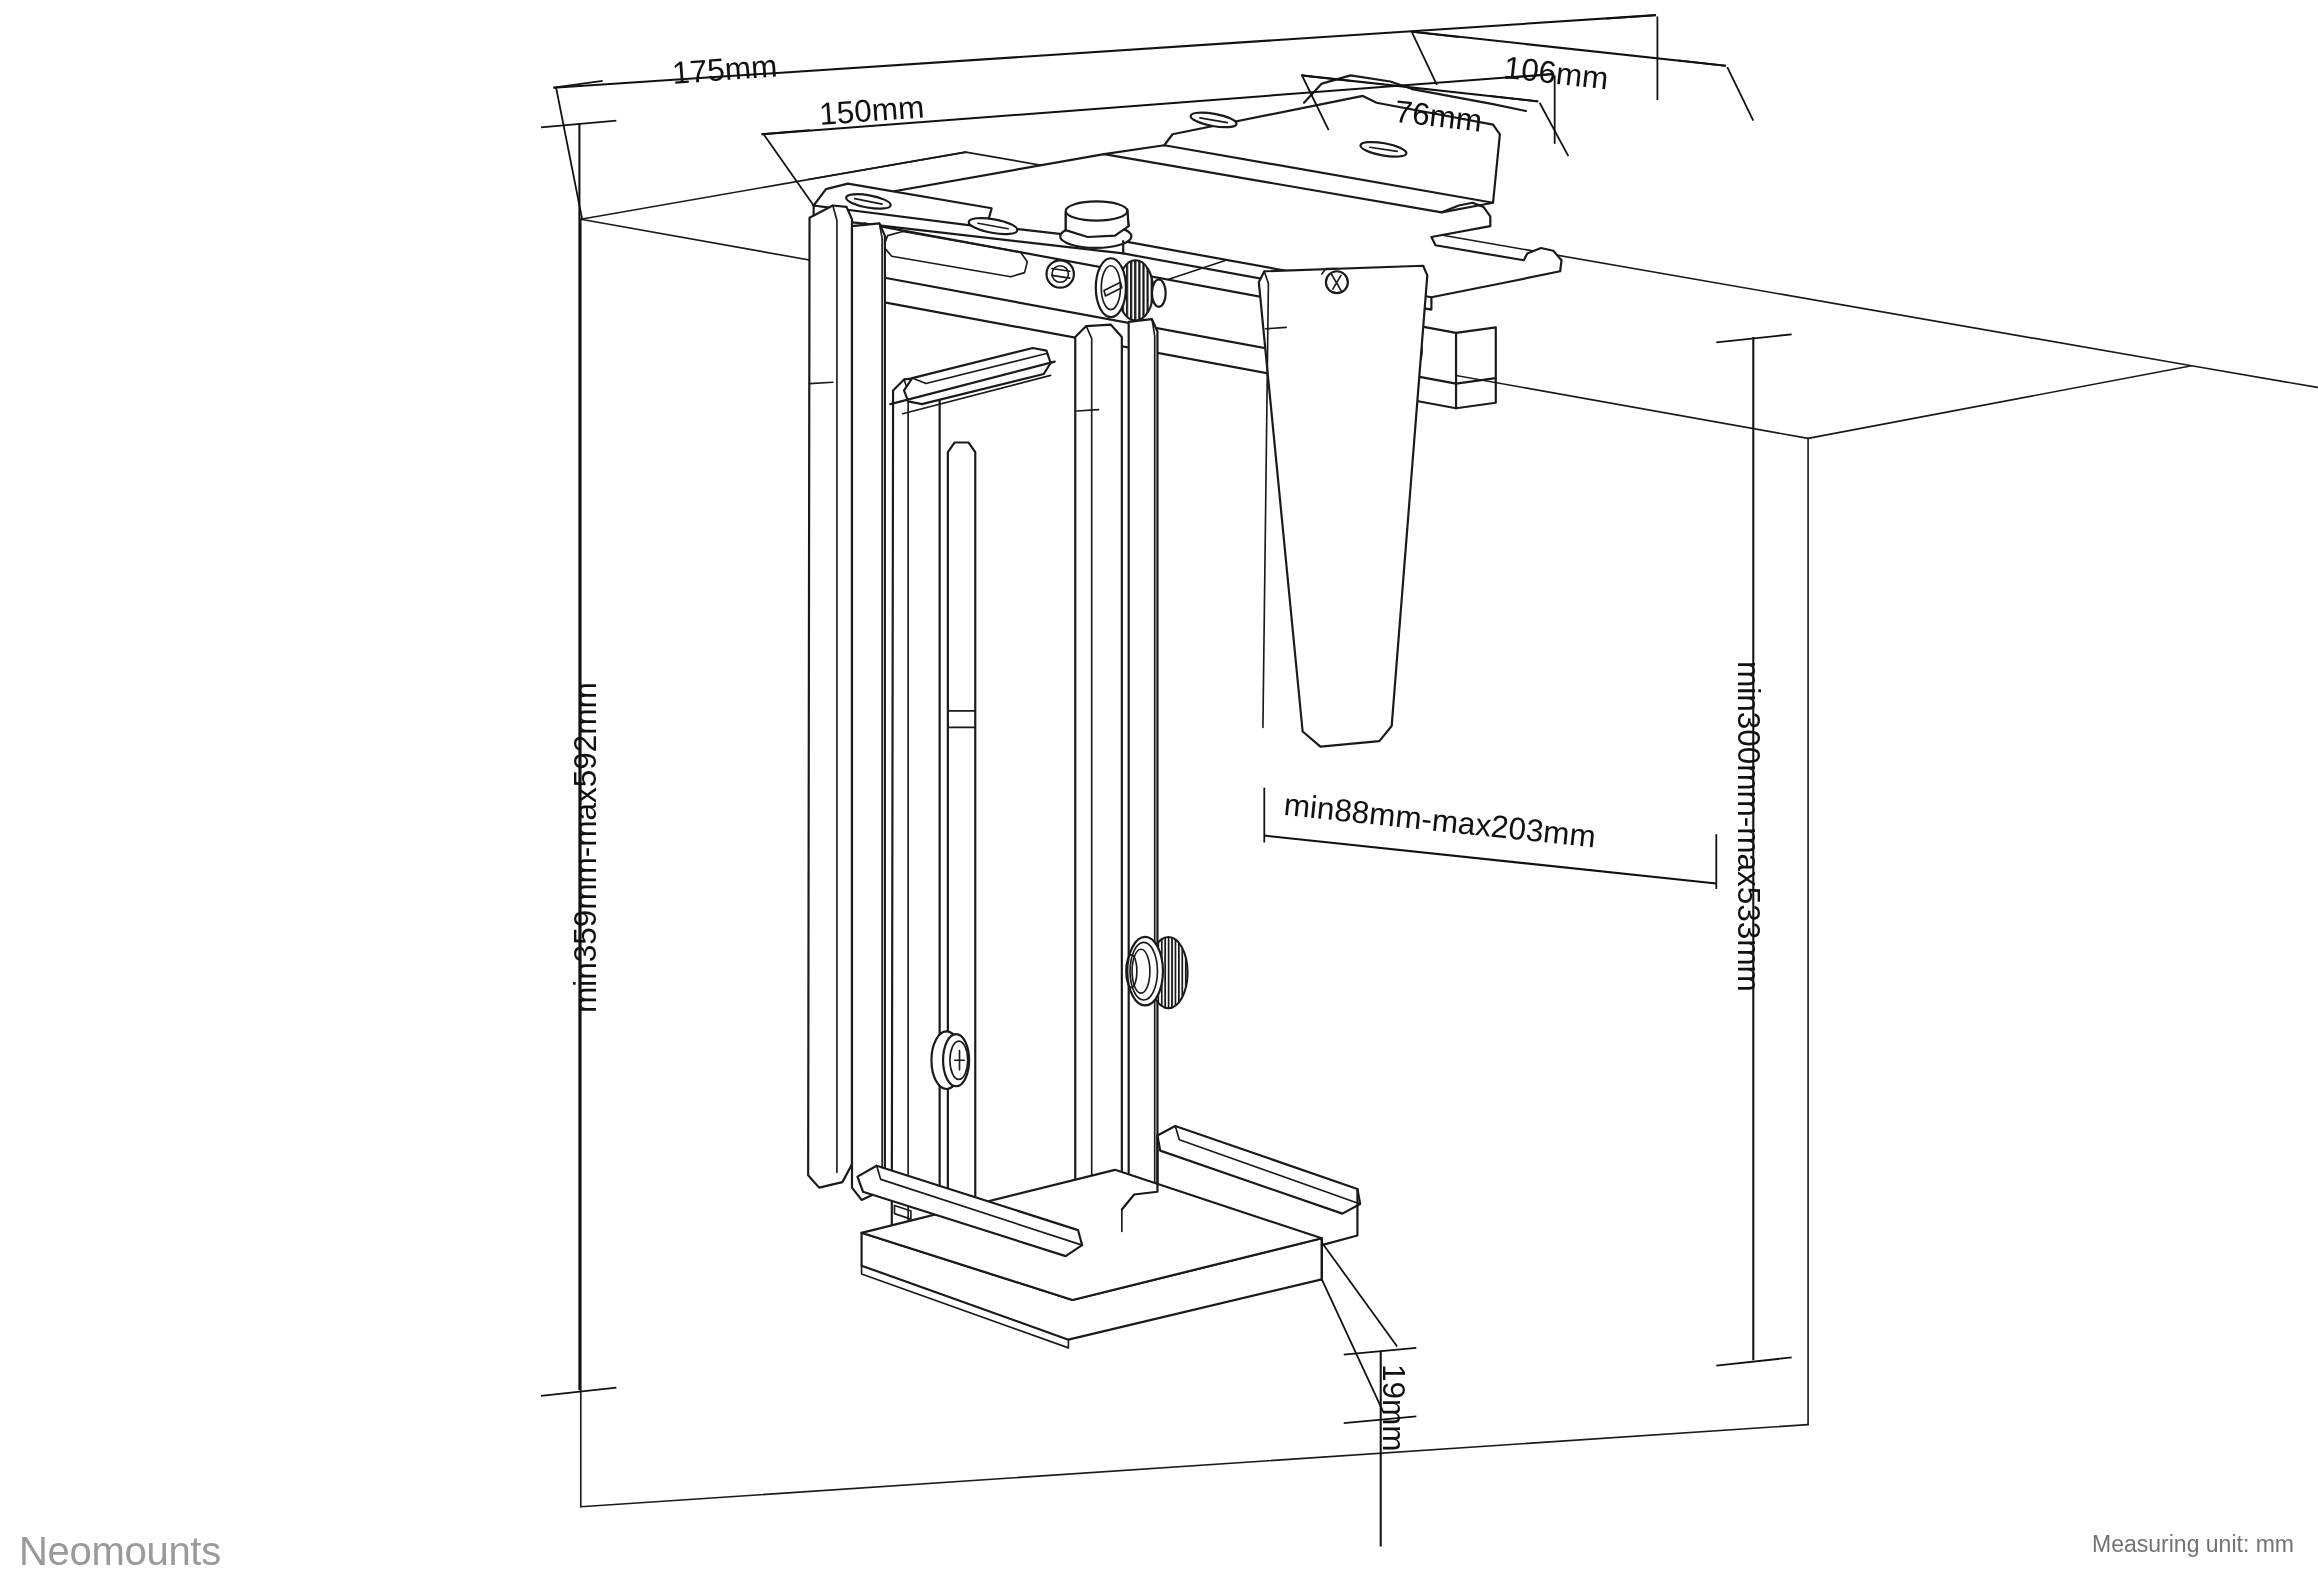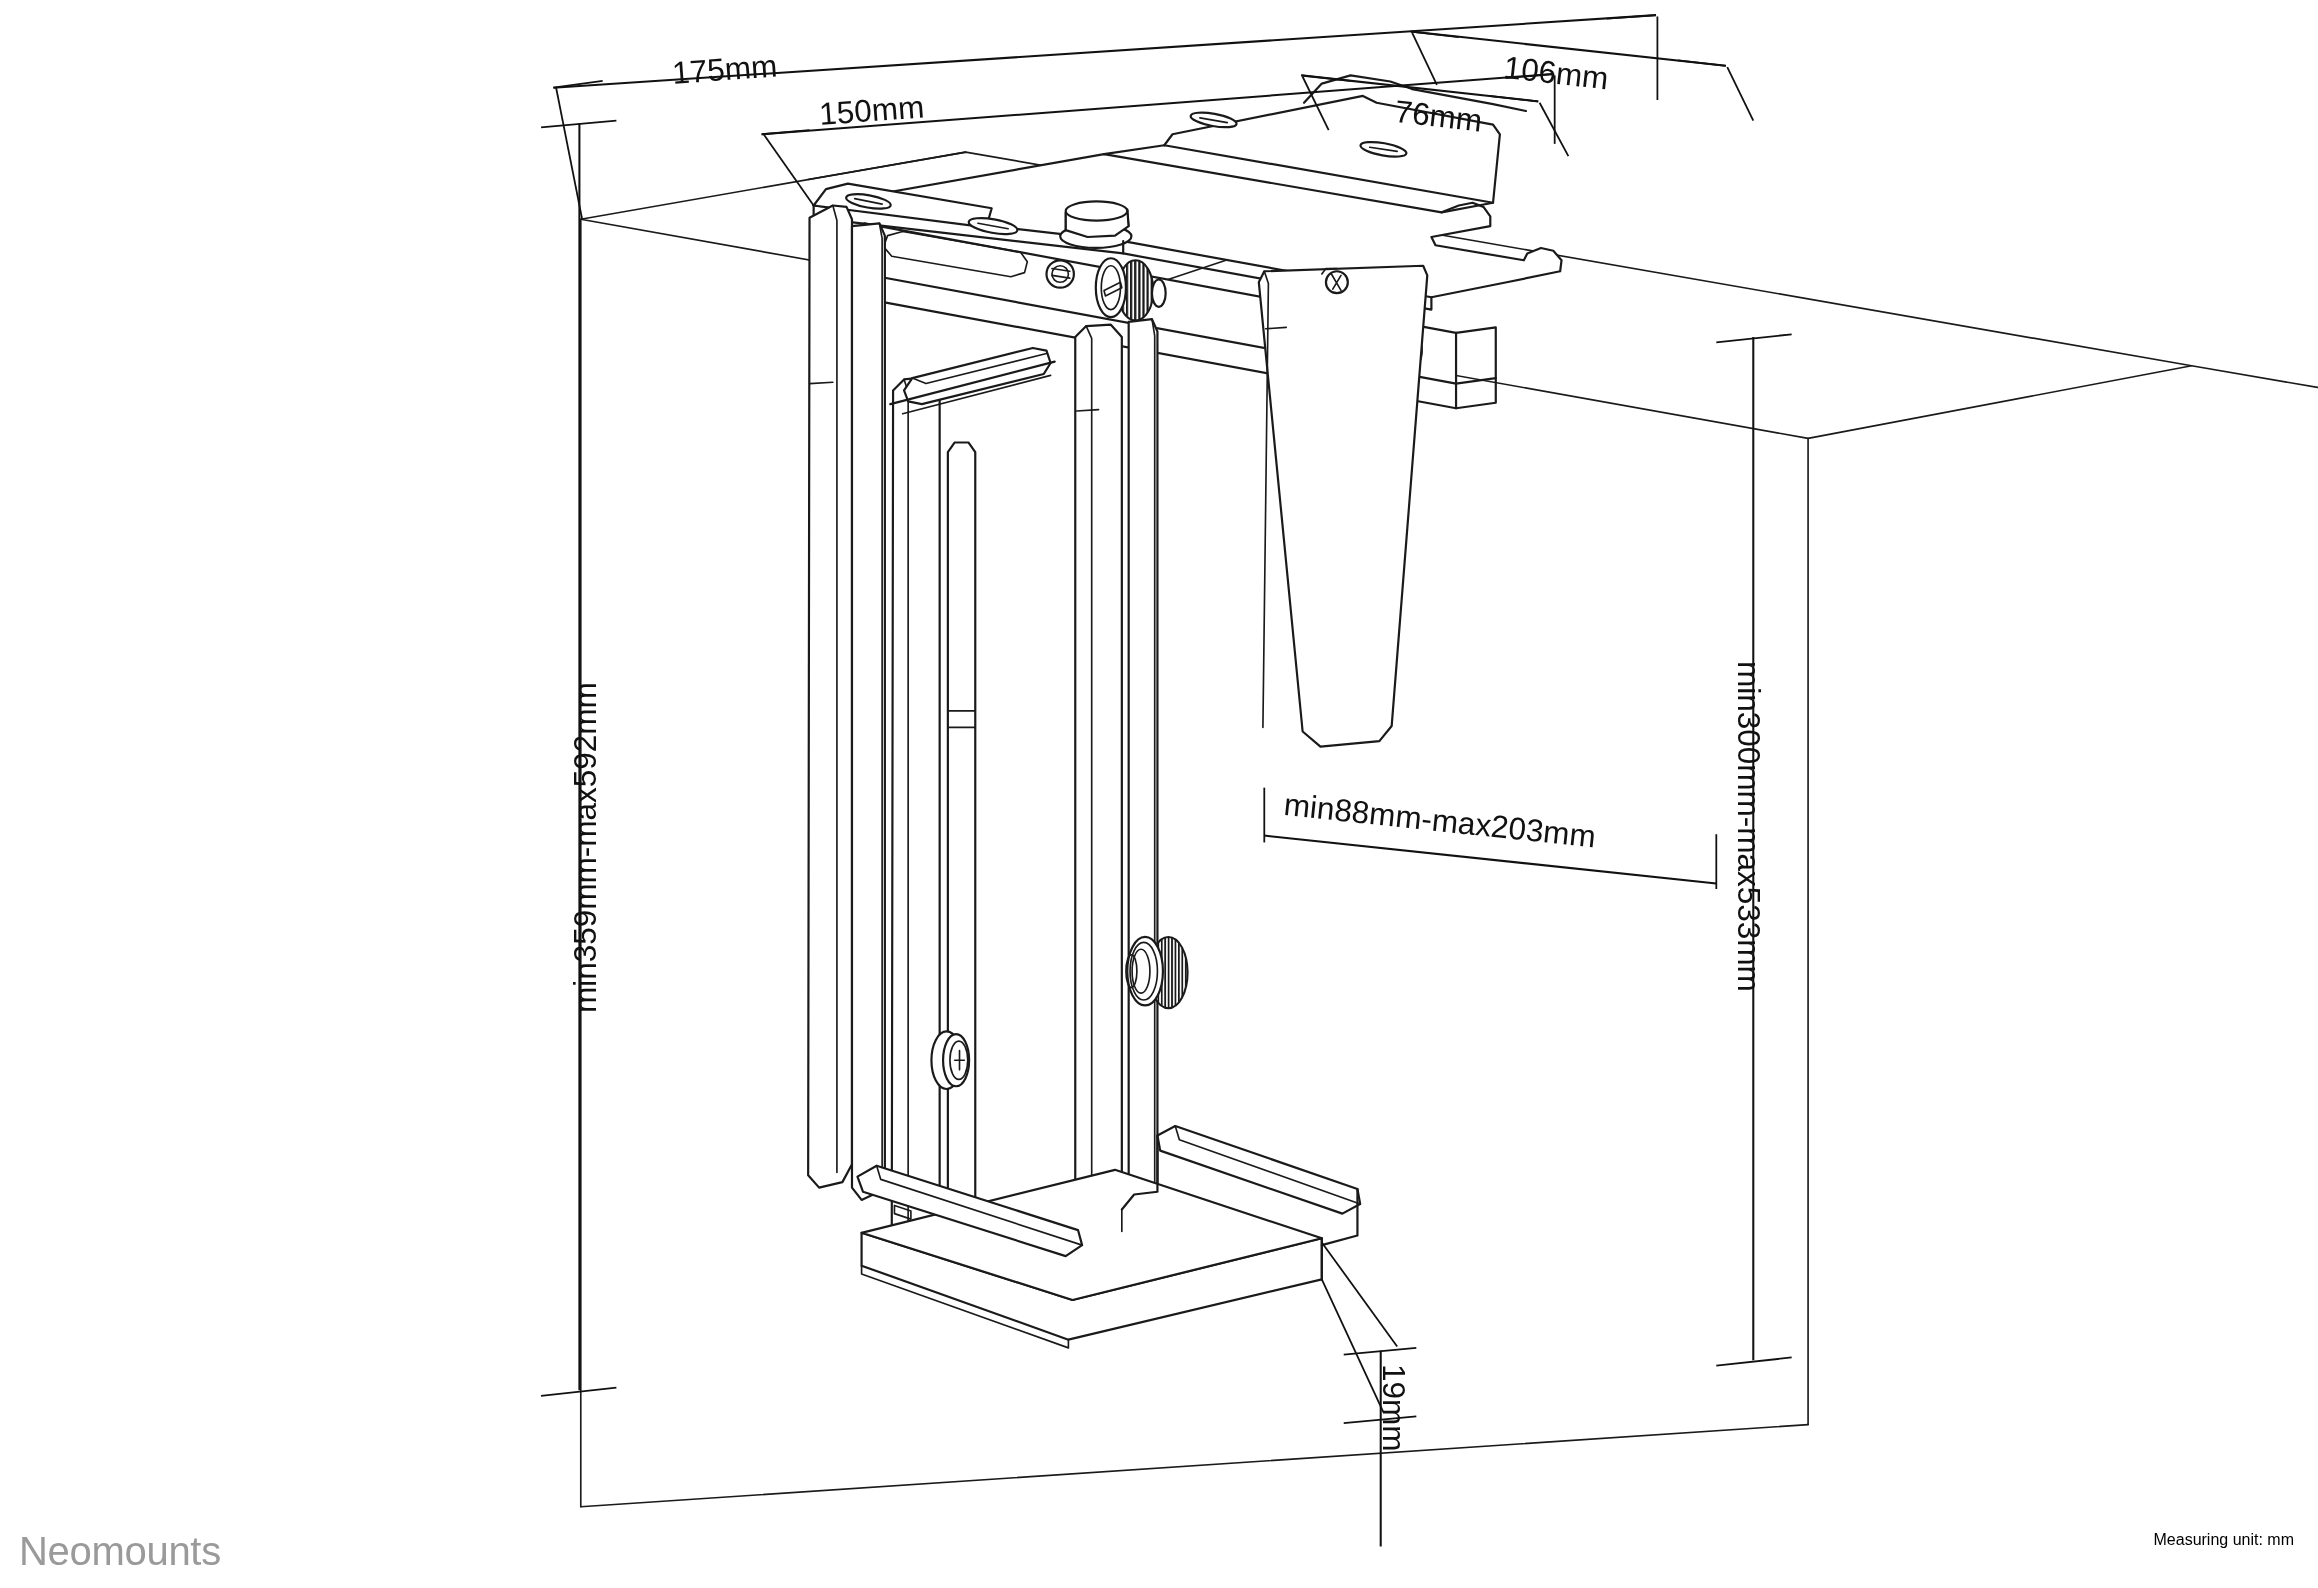--- a/index.html
+++ b/index.html
@@ -25,22 +25,22 @@
     font-size:40px;
     color:#9a9a9a;
     letter-spacing:-0.3px;
     font-family:Liberation Sans, sans-serif;
     white-space:nowrap;
     margin-top:12px;
   }
   .unit-note {
     position:absolute;
     right:25px; top:1531px;
-    font-size:16px;
-    color:#000000;
+    font-size:23px;
+    color:#737373;
     font-family:"Liberation Sans", sans-serif;
     white-space:nowrap;
   }
   .dim-label {
     position:absolute;
     font-size:31.5px;
     color:#111111;
     font-family:"Liberation Sans", sans-serif;
     white-space:nowrap;
     transform-origin:0 0;

